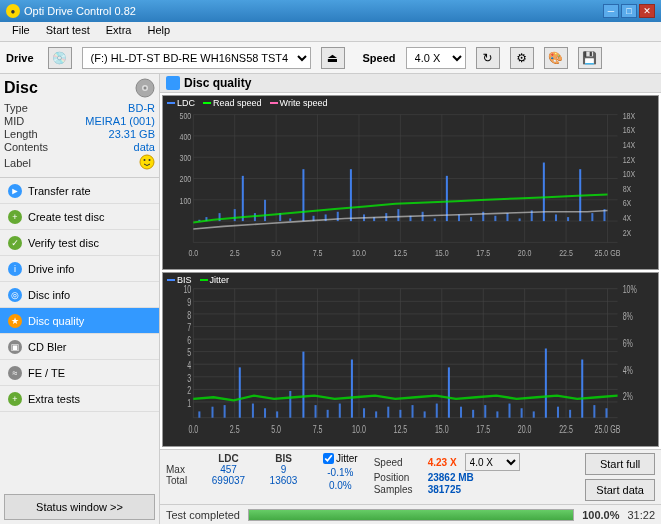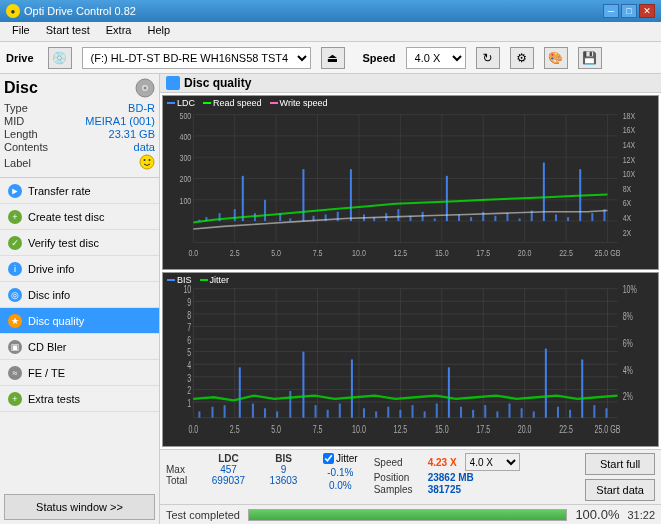--- a/index.html
+++ b/index.html
@@ -379,21 +379,21 @@
     #progress-bar-container {
       flex: 1;
       height: 12px;
       background: #ddd;
       border: 1px solid #aaa;
     }
     #progress-bar-fill {
       height: 100%;
       background: linear-gradient(to bottom, #66cc66, #44aa44);
     }
-    #progress-text { font-size: 13px; color: #333; }
+    #progress-text { font-size: 11px; color: #333; font-weight: bold; }
     #time-text { font-size: 11px; color: #333; margin-left: auto; }
     #status-text { font-size: 11px; color: #333; }
   </style>
 </head>
 <body>
 
 <div id="title-bar">
   <div id="title-bar-left">
     <div id="title-bar-icon">●</div>
     <span id="title-bar-title">Opti Drive Control 0.82</span>

